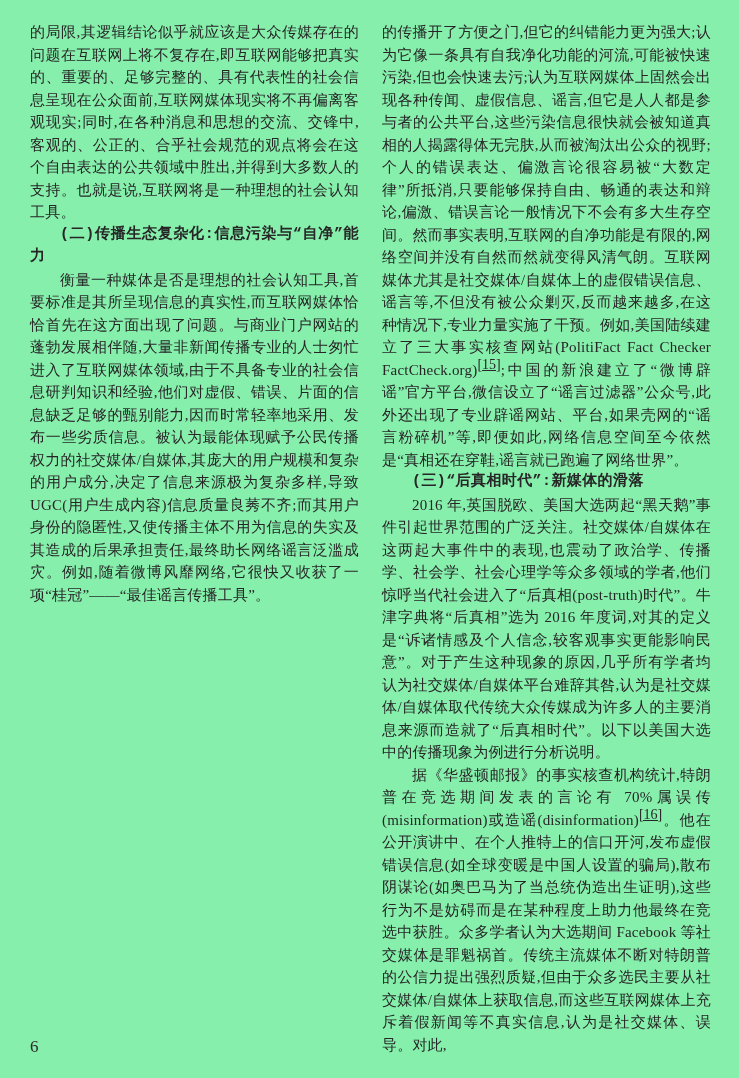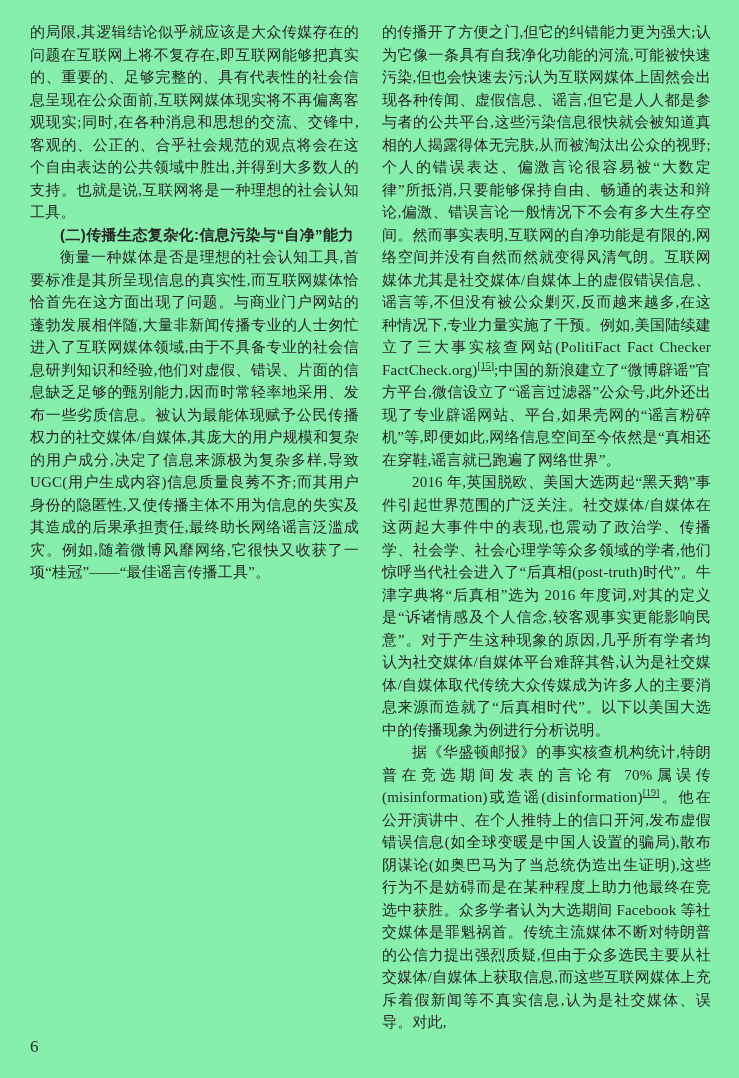--- a/index.html
+++ b/index.html
@@ -36,25 +36,25 @@
   }
   .block.paragraph {
     text-indent: 2em;
   }
   .block.paragraph-continued {
     text-indent: 0;
   }
   .block.heading {
     text-indent: 2em;
     font-weight: bold;
-    font-family: Liberation Sans, sans-serif;
+    font-family: Liberation Mono, monospace;
     letter-spacing: 0.4px;
   }
   sup.citation {
-    font-size: 10px;
+    font-size: 14px;
     line-height: 0;
     vertical-align: super;
     letter-spacing: 0;
     text-decoration: underline;
   }
   .page-number {
     position: absolute;
     left: 30px;
     top: 1036px;
     font-size: 17px;
@@ -67,18 +67,19 @@
 
 <div class="page">
   <div class="columns">
     <div class="col">
         <div class="block paragraph-continued"><span>的局限,其逻辑结论似乎就应该是大众传媒存在的问题在互联网上将不复存在,即互联网能够把真实的、重要的、足够完整的、具有代表性的社会信息呈现在公众面前,互联网媒体现实将不再偏离客观现实;同时,在各种消息和思想的交流、交锋中,客观的、公正的、合乎社会规范的观点将会在这个自由表达的公共领域中胜出,并得到大多数人的支持。也就是说,互联网将是一种理想的社会认知工具。</span></div>
         <div class="block heading"><span>(二)传播生态复杂化:信息污染与“自净”能力</span></div>
         <div class="block paragraph"><span>衡量一种媒体是否是理想的社会认知工具,首要标准是其所呈现信息的真实性,而互联网媒体恰恰首先在这方面出现了问题。与商业门户网站的蓬勃发展相伴随,大量非新闻传播专业的人士匆忙进入了互联网媒体领域,由于不具备专业的社会信息研判知识和经验,他们对虚假、错误、片面的信息缺乏足够的甄别能力,因而时常轻率地采用、发布一些劣质信息。被认为最能体现赋予公民传播权力的社交媒体/自媒体,其庞大的用户规模和复杂的用户成分,决定了信息来源极为复杂多样,导致 UGC(用户生成内容)信息质量良莠不齐;而其用户身份的隐匿性,又使传播主体不用为信息的失实及其造成的后果承担责任,最终助长网络谣言泛滥成灾。例如,随着微博风靡网络,它很快又收获了一项“桂冠”——“最佳谣言传播工具”。</span></div>
       </div>
     <div class="col">
         <div class="block paragraph-continued"><span>的传播开了方便之门,但它的纠错能力更为强大;认为它像一条具有自我净化功能的河流,可能被快速污染,但也会快速去污;认为互联网媒体上固然会出现各种传闻、虚假信息、谣言,但它是人人都是参与者的公共平台,这些污染信息很快就会被知道真相的人揭露得体无完肤,从而被淘汰出公众的视野;个人的错误表达、偏激言论很容易被“大数定律”所抵消,只要能够保持自由、畅通的表达和辩论,偏激、错误言论一般情况下不会有多大生存空间。然而事实表明,互联网的自净功能是有限的,网络空间并没有自然而然就变得风清气朗。互联网媒体尤其是社交媒体/自媒体上的虚假错误信息、谣言等,不但没有被公众剿灭,反而越来越多,在这种情况下,专业力量实施了干预。例如,美国陆续建立了三大事实核查网站(PolitiFact Fact Checker FactCheck.org)</span><sup class="citation">[15]</sup><span>;中国的新浪建立了“微博辟谣”官方平台,微信设立了“谣言过滤器”公众号,此外还出现了专业辟谣网站、平台,如果壳网的“谣言粉碎机”等,即便如此,网络信息空间至今依然是“真相还在穿鞋,谣言就已跑遍了网络世界”。</span></div>
+        <div class="block heading"><span>(三)“后真相时代”:新媒体的滑落</span></div>
         <div class="block paragraph"><span>2016 年,英国脱欧、美国大选两起“黑天鹅”事件引起世界范围的广泛关注。社交媒体/自媒体在这两起大事件中的表现,也震动了政治学、传播学、社会学、社会心理学等众多领域的学者,他们惊呼当代社会进入了“后真相(post-truth)时代”。牛津字典将“后真相”选为 2016 年度词,对其的定义是“诉诸情感及个人信念,较客观事实更能影响民意”。对于产生这种现象的原因,几乎所有学者均认为社交媒体/自媒体平台难辞其咎,认为是社交媒体/自媒体取代传统大众传媒成为许多人的主要消息来源而造就了“后真相时代”。以下以美国大选中的传播现象为例进行分析说明。</span></div>
-        <div class="block paragraph"><span>据《华盛顿邮报》的事实核查机构统计,特朗普在竞选期间发表的言论有 70%属误传(misinformation)或造谣(disinformation)</span><sup class="citation">[19]</sup><span>。他在公开演讲中、在个人推特上的信口开河,发布虚假错误信息(如全球变暖是中国人设置的骗局),散布阴谋论(如奥巴马为了当总统伪造出生证明),这些行为不是妨碍而是在某种程度上助力他最终在竞选中获胜。众多学者认为大选期间 Facebook 等社交媒体是罪魁祸首。传统主流媒体不断对特朗普的公信力提出强烈质疑,但由于众多选民主要从社交媒体/自媒体上获取信息,而这些互联网媒体上充斥着假新闻等不真实信息,认为是社交媒体、误导。对此,</span></div>
+        <div class="block paragraph"><span>据《华盛顿邮报》的事实核查机构统计,特朗普在竞选期间发表的言论有 70%属误传(misinformation)或造谣(disinformation)</span><sup class="citation">[16]</sup><span>。他在公开演讲中、在个人推特上的信口开河,发布虚假错误信息(如全球变暖是中国人设置的骗局),散布阴谋论(如奥巴马为了当总统伪造出生证明),这些行为不是妨碍而是在某种程度上助力他最终在竞选中获胜。众多学者认为大选期间 Facebook 等社交媒体是罪魁祸首。传统主流媒体不断对特朗普的公信力提出强烈质疑,但由于众多选民主要从社交媒体/自媒体上获取信息,而这些互联网媒体上充斥着假新闻等不真实信息,认为是社交媒体、误导。对此,</span></div>
       </div>
   </div>
   <div class="page-number">6</div>
 </div>
 
 </body></html>

